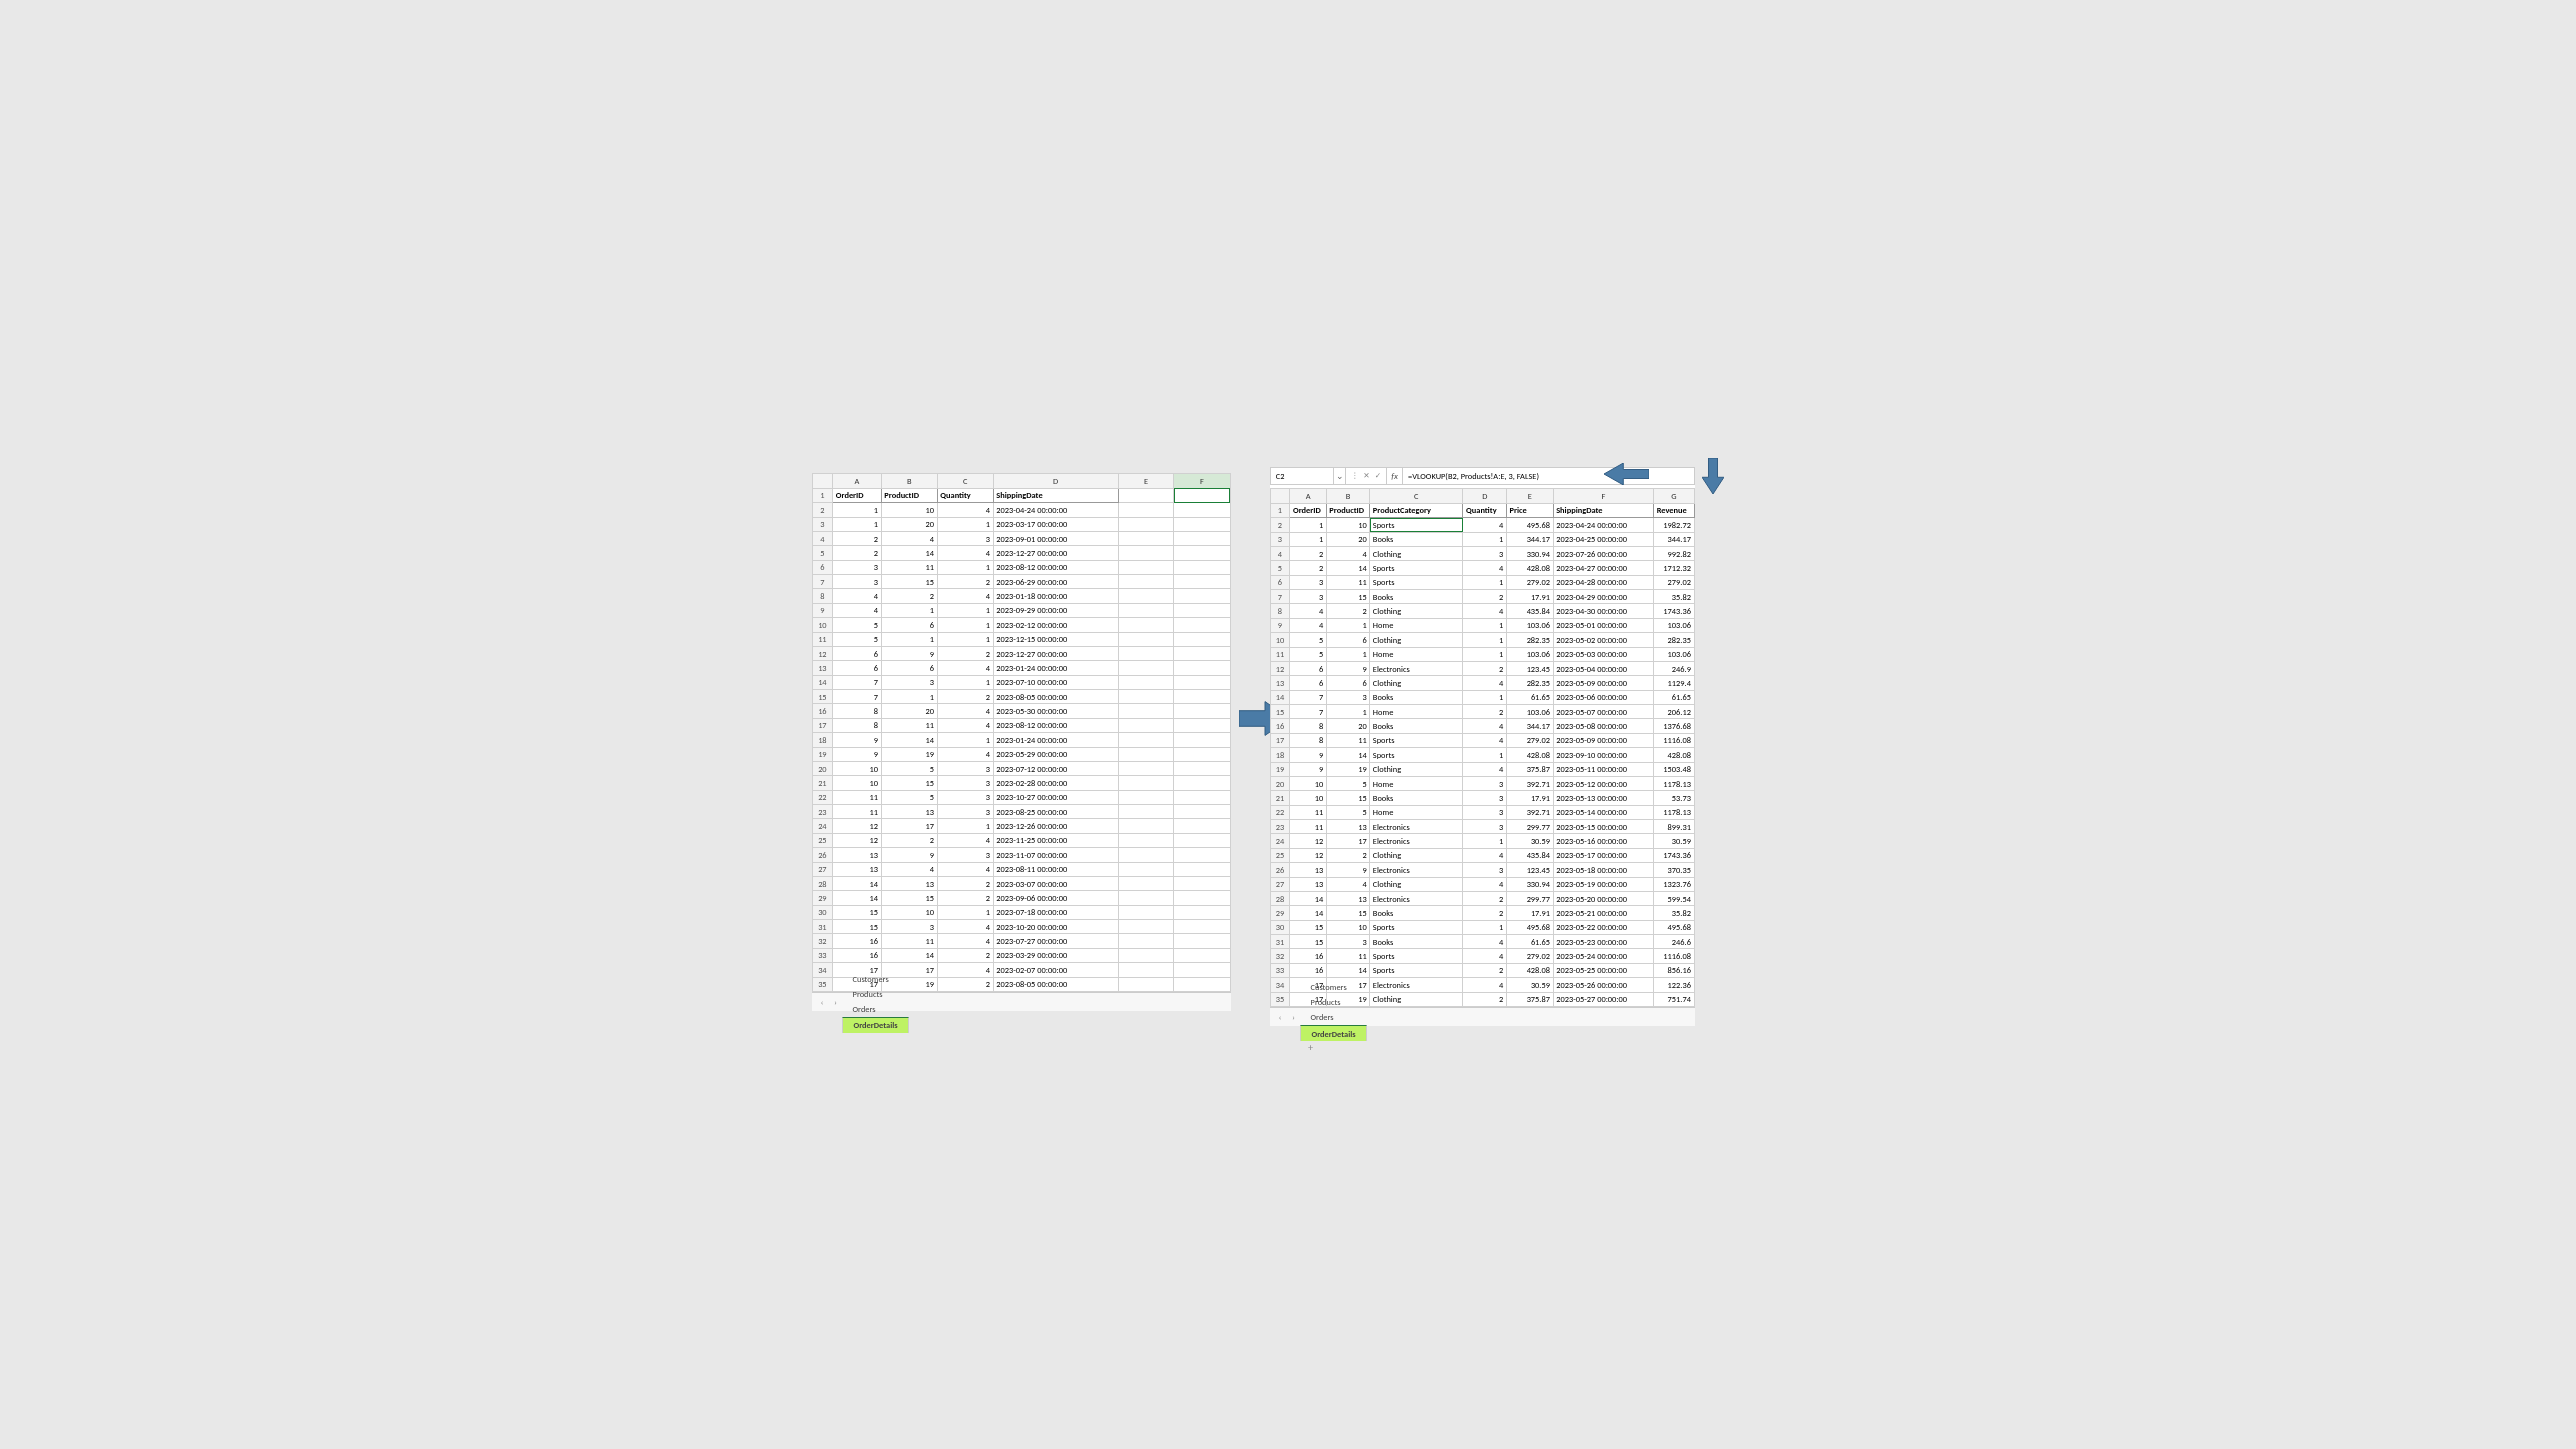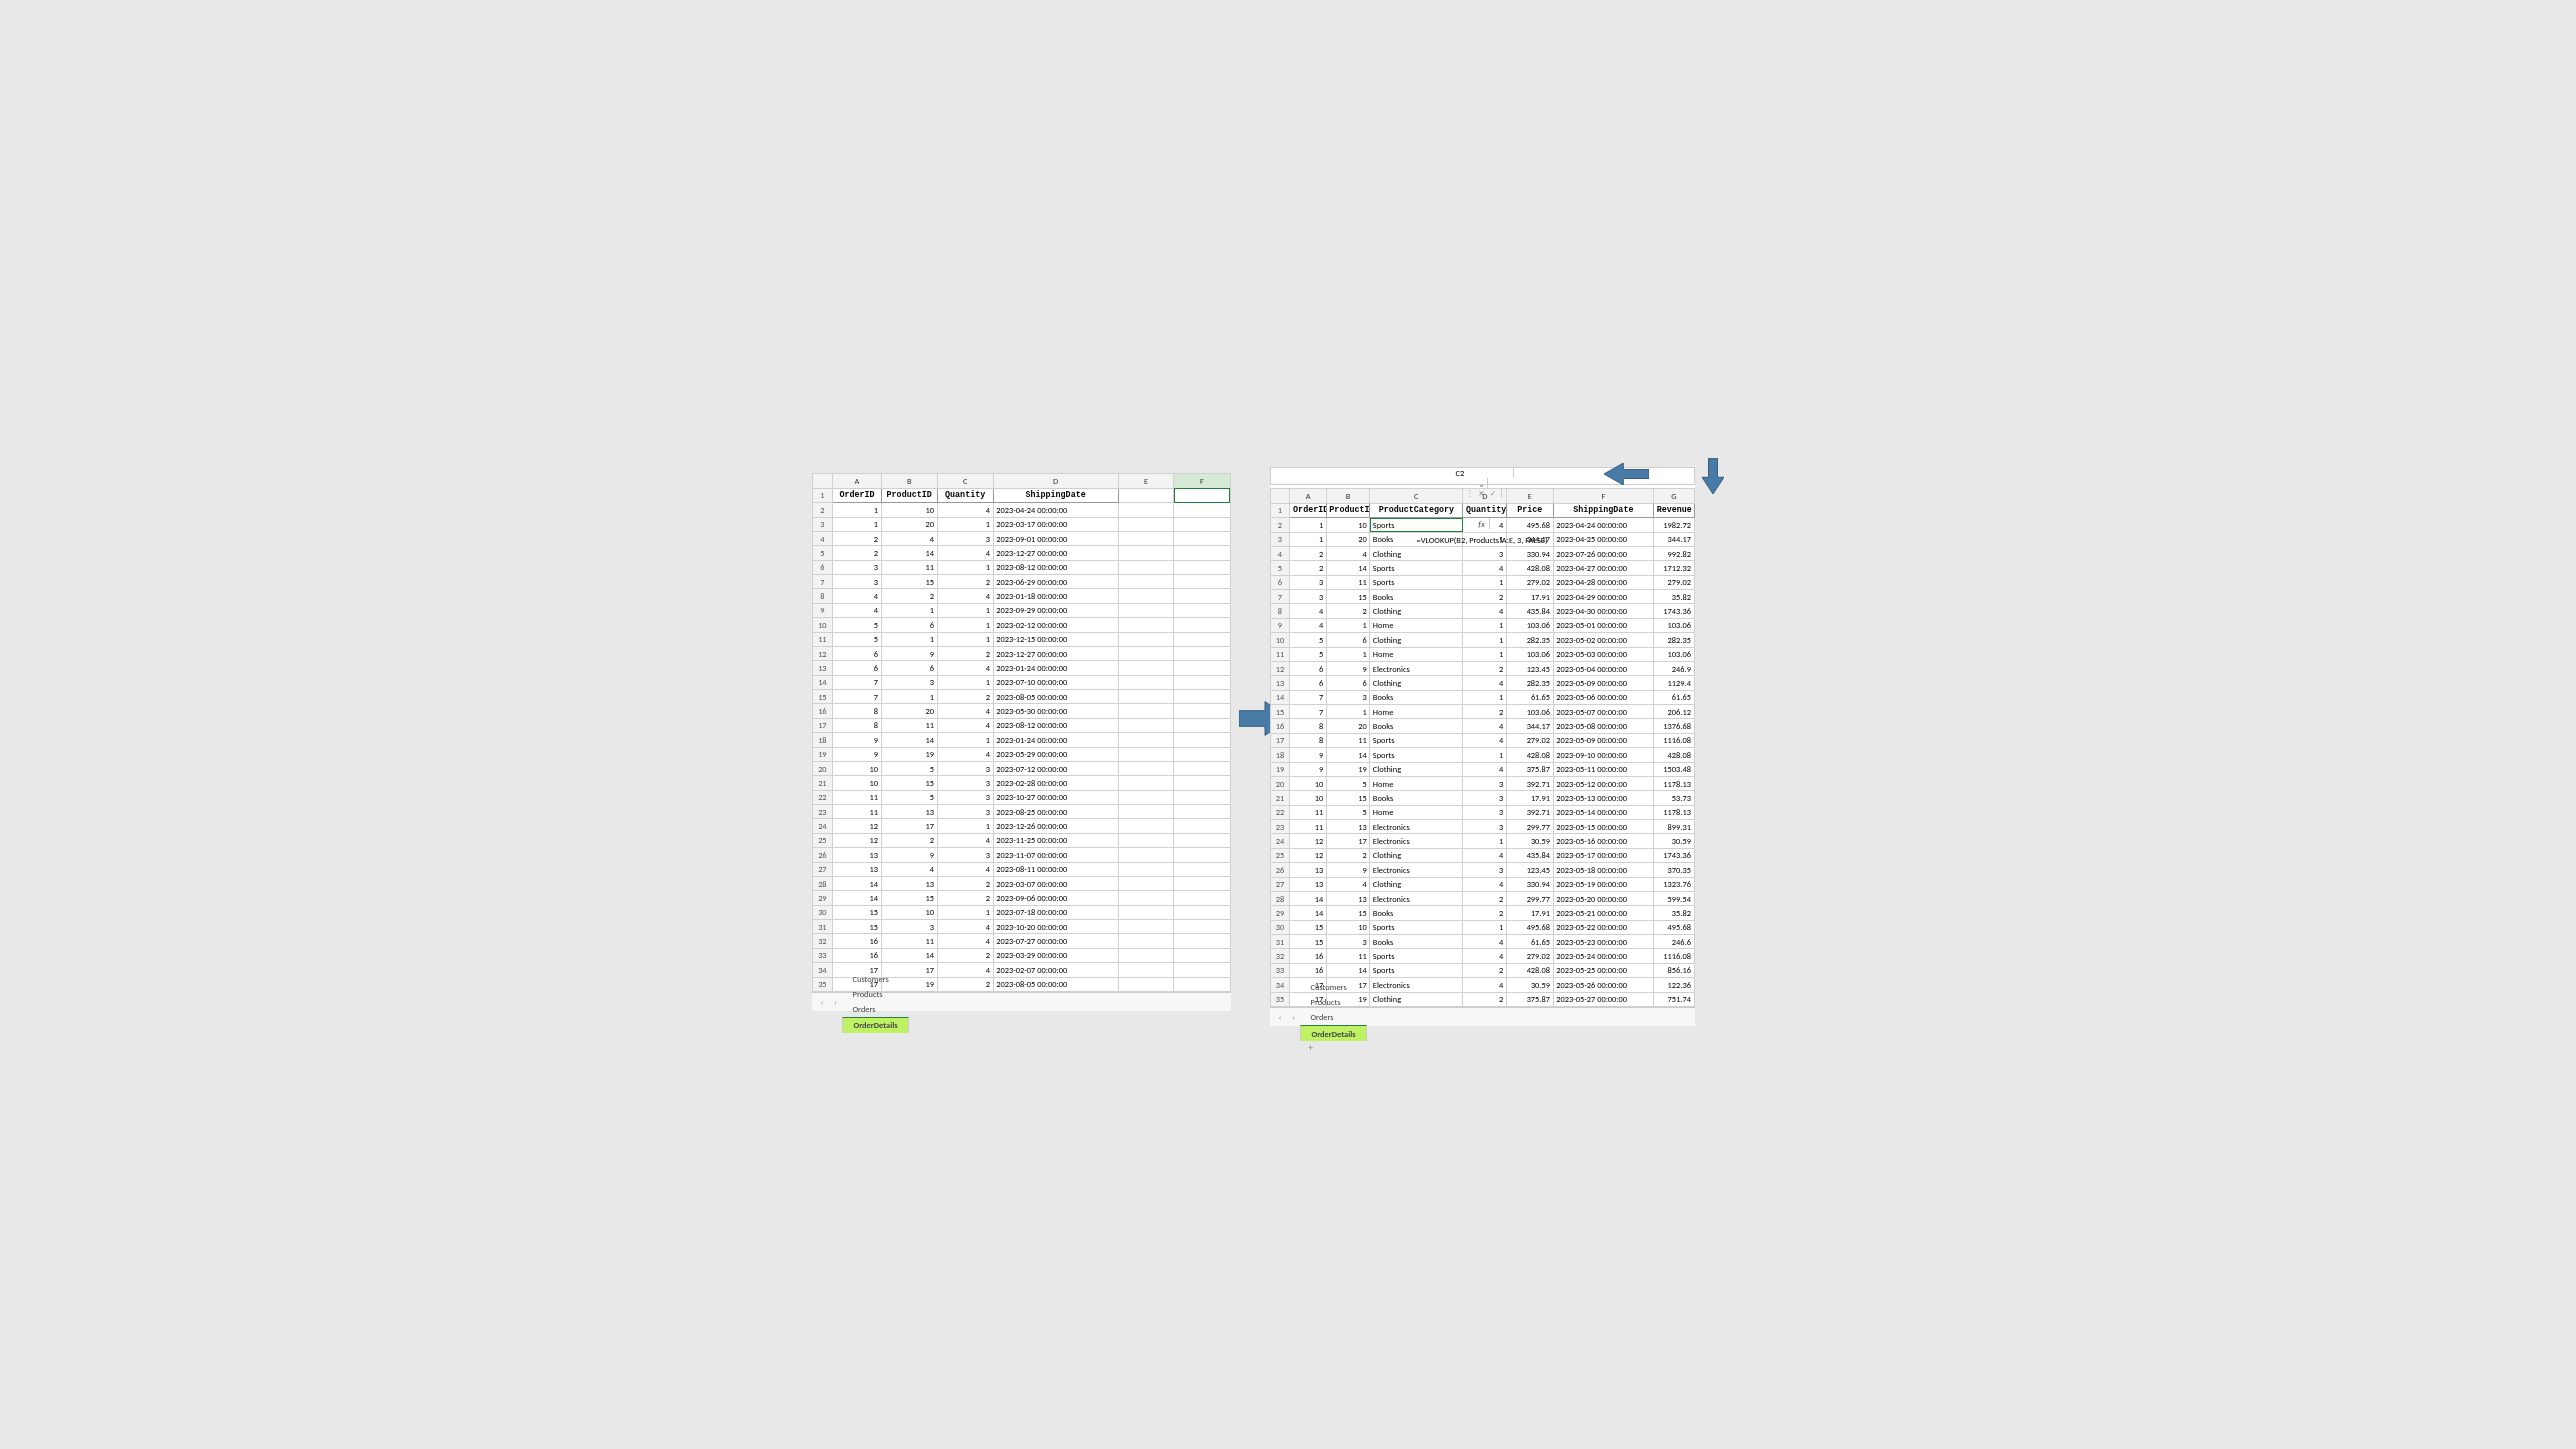--- a/index.html
+++ b/index.html
@@ -30,26 +30,25 @@
   .panel.left {
     width: 419px;
     margin-top: 6.4px;
   }
   .panel.right {
     width: 425px;
   }
   
   .formula-bar {
     display: flex;
-    align-items: center;
+    align-items: flex-end;
     border: 0.6px solid #ccc;
     background: #fff;
     height: 15.5px;
     margin-bottom: 3.9px;
-    flex-direction: column;
   }
   .name-box {
     width: 52px;
     border-right: 0.6px solid #ccc;
     padding: 0 5.2px;
     height: 100%;
     display: flex;
     align-items: center;
     font-size: 8.4px;
   }
@@ -112,23 +111,21 @@
     width:18px;
     text-align:center;
     background:#f3f3f3;
     color:#555;
     font-weight:normal;
   }
   table.sheet td.num { text-align:right; }
   table.sheet td.txt { text-align:left; }
   table.sheet tr.headrow td {
     font-weight:bold;
-    text-align:center;
     border:0.6px solid #999;
-    font-family:Liberation Mono, monospace;
   }
   table.sheet td.selected {
     outline: 1.3px solid #1a7f37;
     outline-offset:-1.3px;
   }
   th.col-sel, th.row-sel {
     background:#d6e9d6 !important;
   }
   
   .tab-strip {

